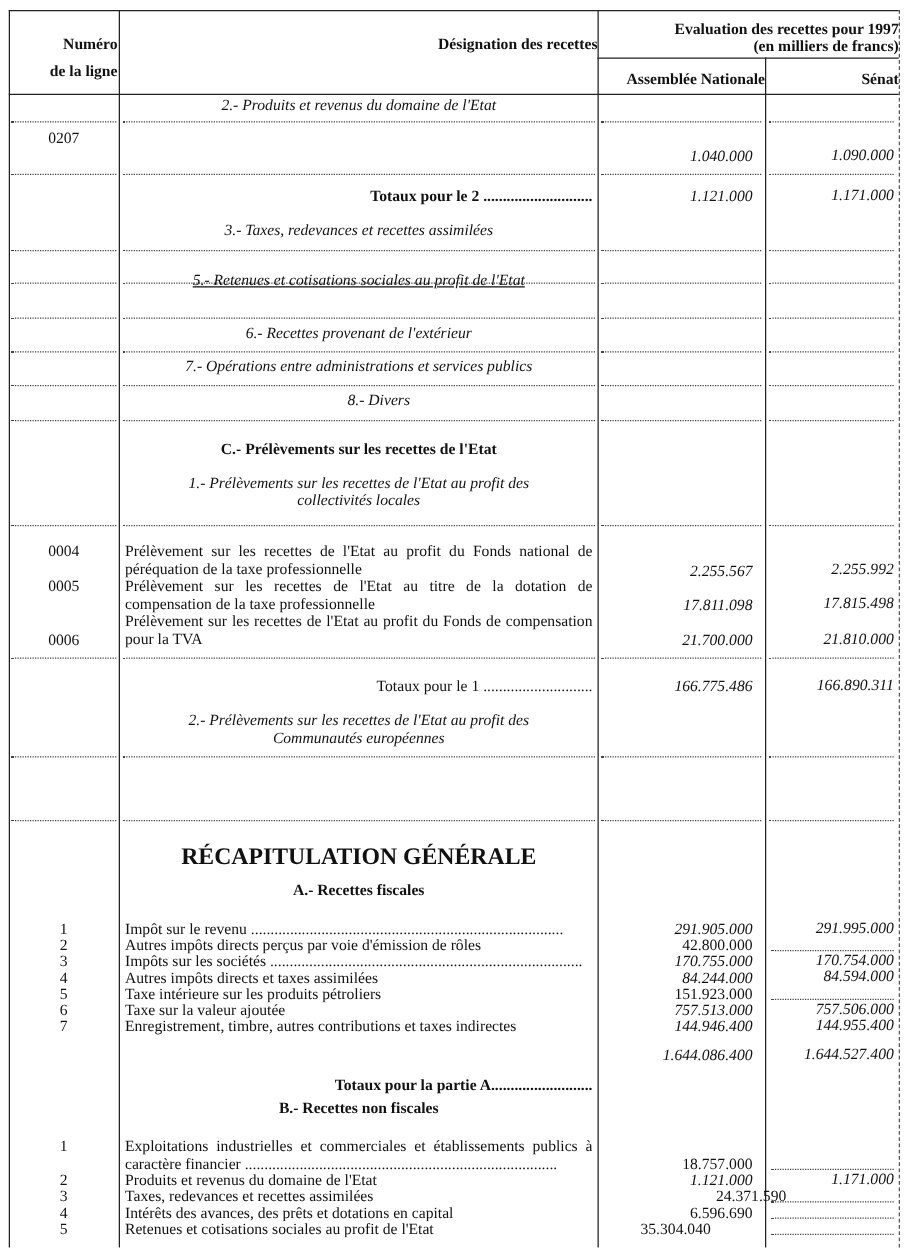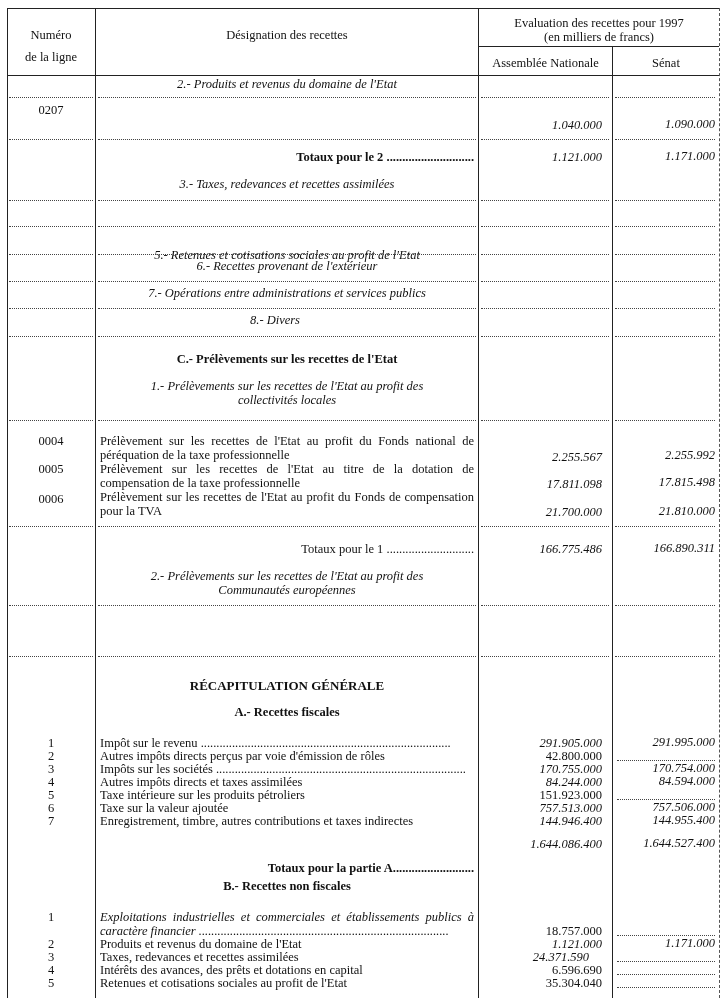--- a/index.html
+++ b/index.html
@@ -4,21 +4,21 @@
 <style>
   html, body { margin:0; padding:0; background:#ffffff; }
   body { width:726px; height:1006px; position:relative; overflow:hidden;
          font-family:"Liberation Serif", serif; color:#111; font-size:12.5px; }
   .page { position:absolute; left:0; top:0; width:726px; height:1006px; }
   
   .vline { position:absolute; width:0; border-left:1.3px solid #222; }
   .hline { position:absolute; height:0; border-top:1.3px solid #222; }
   .dot { position:absolute; height:0; border-top:1.4px dotted #444; }
   .cell { position:absolute; white-space:nowrap; line-height:14px; }
-  .hdr { font-weight:normal; text-align:center; font-size:12.5px; }
+  .hdr { font-weight:bold; text-align:right; font-size:12.5px; }
   .num { text-align:center; }
   .it { font-style:italic; }
   .b { font-weight:bold; }
   .c { text-align:center; }
   .r { text-align:right; }
   .desc { text-align:justify; white-space:normal; }
 </style>
 </head>
 <body>
 
@@ -63,39 +63,39 @@
   <div class="dot" style="left:9px;top:200px;width:84px;"></div>
   <div class="dot" style="left:98px;top:200px;width:378px;"></div>
   <div class="dot" style="left:481px;top:200px;width:128px;"></div>
   <div class="dot" style="left:615px;top:200px;width:100px;"></div>
 
   <div class="dot" style="left:9px;top:226px;width:84px;"></div>
   <div class="dot" style="left:98px;top:226px;width:378px;"></div>
   <div class="dot" style="left:481px;top:226px;width:128px;"></div>
   <div class="dot" style="left:615px;top:226px;width:100px;"></div>
 
-  <div class="cell it c" style="left:96px;top:248px;width:382px;">5.- Retenues et cotisations sociales au profit de l'Etat</div>
+  <div class="cell it c" style="left:96px;top:217px;width:382px;text-decoration:underline;">5.- Retenues et cotisations sociales au profit de l'Etat</div>
   <div class="dot" style="left:9px;top:254px;width:84px;"></div>
   <div class="dot" style="left:98px;top:254px;width:378px;"></div>
   <div class="dot" style="left:481px;top:254px;width:128px;"></div>
   <div class="dot" style="left:615px;top:254px;width:100px;"></div>
 
   <div class="cell it c" style="left:96px;top:259px;width:382px;font-family:Liberation Serif, serif;">6.- Recettes provenant de l'extérieur</div>
   <div class="dot" style="left:9px;top:281px;width:84px;"></div>
   <div class="dot" style="left:98px;top:281px;width:378px;"></div>
   <div class="dot" style="left:481px;top:281px;width:128px;"></div>
   <div class="dot" style="left:615px;top:281px;width:100px;"></div>
 
   <div class="cell it c" style="left:96px;top:286px;width:382px;">7.- Opérations entre administrations et services publics</div>
   <div class="dot" style="left:9px;top:308px;width:84px;"></div>
   <div class="dot" style="left:98px;top:308px;width:378px;"></div>
   <div class="dot" style="left:481px;top:308px;width:128px;"></div>
   <div class="dot" style="left:615px;top:308px;width:100px;"></div>
 
-  <div class="cell it c" style="left:84px;top:313px;width:382px;font-family:Liberation Serif, serif;">8.- Divers</div>
+  <div class="cell it c" style="left:112px;top:313px;width:382px;font-family:Liberation Serif, serif;">8.- Divers</div>
   <div class="dot" style="left:9px;top:336px;width:84px;"></div>
   <div class="dot" style="left:98px;top:336px;width:378px;"></div>
   <div class="dot" style="left:481px;top:336px;width:128px;"></div>
   <div class="dot" style="left:615px;top:336px;width:100px;"></div>
 
   <div class="cell b c" style="left:96px;top:352px;width:382px;">C.- Prélèvements sur les recettes de l'Etat</div>
   <div class="cell it c desc" style="left:130px;top:379px;width:314px;text-align:center;">1.- Prélèvements sur les recettes de l'Etat au profit des collectivités locales</div>
   <div class="dot" style="left:9px;top:420px;width:84px;"></div>
   <div class="dot" style="left:98px;top:420px;width:378px;"></div>
   <div class="dot" style="left:481px;top:420px;width:128px;"></div>
@@ -104,21 +104,21 @@
   <div class="cell num" style="left:8px;top:434px;width:86px;">0004</div>
   <div class="cell desc" style="left:100px;top:434px;width:374px;">Prélèvement sur les recettes de l'Etat au profit du Fonds national de péréquation de la taxe professionnelle</div>
   <div class="cell it r" style="left:479px;top:450px;width:123px;">2.255.567</div>
   <div class="cell it r" style="left:613px;top:448px;width:102px;">2.255.992</div>
 
   <div class="cell num" style="left:8px;top:462px;width:86px;">0005</div>
   <div class="cell desc" style="left:100px;top:462px;width:374px;">Prélèvement sur les recettes de l'Etat au titre de la dotation de compensation de la taxe professionnelle</div>
   <div class="cell it r" style="left:479px;top:477px;width:123px;">17.811.098</div>
   <div class="cell it r" style="left:613px;top:475px;width:102px;">17.815.498</div>
 
-  <div class="cell num" style="left:8px;top:492px;width:86px;">0006</div>
+  <div class="cell num" style="left:8px;top:505px;width:86px;">0006</div>
   <div class="cell desc" style="left:100px;top:490px;width:374px;">Prélèvement sur les recettes de l'Etat au profit du Fonds de compensation pour la TVA</div>
   <div class="cell it r" style="left:479px;top:505px;width:123px;">21.700.000</div>
   <div class="cell it r" style="left:613px;top:504px;width:102px;">21.810.000</div>
   <div class="dot" style="left:9px;top:526px;width:84px;"></div>
   <div class="dot" style="left:98px;top:526px;width:378px;"></div>
   <div class="dot" style="left:481px;top:526px;width:128px;"></div>
   <div class="dot" style="left:615px;top:526px;width:100px;"></div>
 
   <div class="cell r" style="left:98px;top:542px;width:376px;"><span>Totaux pour le 1</span> ............................</div>
   <div class="cell it r" style="left:479px;top:542px;width:123px;">166.775.486</div>
@@ -128,21 +128,21 @@
   <div class="dot" style="left:9px;top:605px;width:84px;"></div>
   <div class="dot" style="left:98px;top:605px;width:378px;"></div>
   <div class="dot" style="left:481px;top:605px;width:128px;"></div>
   <div class="dot" style="left:615px;top:605px;width:100px;"></div>
 
   <div class="dot" style="left:9px;top:656px;width:84px;"></div>
   <div class="dot" style="left:98px;top:656px;width:378px;"></div>
   <div class="dot" style="left:481px;top:656px;width:128px;"></div>
   <div class="dot" style="left:615px;top:656px;width:100px;"></div>
 
-  <div class="cell b c" style="left:96px;top:679px;width:382px;font-size:13px;">RÉCAPITULATION GÉNÉRALE</div>
+  <div class="cell b c" style="left:96px;top:679px;width:382px;font-size:19px;">RÉCAPITULATION GÉNÉRALE</div>
   <div class="cell b c" style="left:96px;top:705px;width:382px;">A.- Recettes fiscales</div>
 
   <div id="recapA">
       <div class="cell num" style="left: 8px; top: 736px; width: 86px;">1</div>
       <div class="cell" style="left: 100px; top: 736px; width: 374px; white-space: normal; overflow: hidden; height: 14px;"><span>Impôt sur le revenu</span> ................................................................................</div>
       <div class="cell r it" style="left: 479px; top: 736px; width: 123px;">291.905.000</div>
       <div class="cell it r" style="left: 613px; top: 735px; width: 102px;">291.995.000</div>
       <div class="cell num" style="left: 8px; top: 749px; width: 86px;">2</div>
       <div class="cell" style="left: 100px; top: 749px; width: 374px; white-space: normal; overflow: hidden; height: 14px;"><span>Autres impôts directs perçus par voie d'émission de rôles</span> ................................................................................</div>
       <div class="cell r" style="left: 479px; top: 749px; width: 123px;">42.800.000</div>
@@ -170,34 +170,34 @@
     </div>
 
   <div class="cell b r" style="left:98px;top:818px;width:376px;margin-top:43px;"><span>Totaux pour la partie A</span>..........................</div>
   <div class="cell it r" style="left:479px;top:837px;width:123px;">1.644.086.400</div>
   <div class="cell it r" style="left:613px;top:836px;width:102px;">1.644.527.400</div>
 
   <div class="cell b c" style="left:96px;top:879px;width:382px;">B.- Recettes non fiscales</div>
 
   <div id="recapB">
       <div class="cell num" style="left: 8px; top: 910px; width: 86px;">1</div>
-      <div class="cell" style="left: 100px; top: 910px; width: 374px; white-space: normal; overflow: hidden; height: 28px; text-align: justify; font-style: italic;"><span>Exploitations industrielles et commerciales et établissements publics à caractère financier</span> ................................................................................</div>
+      <div class="cell" style="left: 100px; top: 910px; width: 374px; white-space: normal; overflow: hidden; height: 28px; text-align: justify;"><span>Exploitations industrielles et commerciales et établissements publics à caractère financier</span> ................................................................................</div>
       <div class="cell r" style="left: 479px; top: 924px; width: 123px;">18.757.000</div>
       <div class="dot" style="left: 617px; top: 935px; width: 98px;"></div>
       <div class="cell num" style="left: 8px; top: 937px; width: 86px;">2</div>
       <div class="cell" style="left: 100px; top: 937px; width: 374px; white-space: normal; overflow: hidden; height: 14px;"><span>Produits et revenus du domaine de l'Etat</span> ................................................................................</div>
       <div class="cell r it" style="left: 479px; top: 937px; width: 123px;">1.121.000</div>
       <div class="cell it r" style="left: 613px; top: 936px; width: 102px;">1.171.000</div>
       <div class="cell num" style="left: 8px; top: 950px; width: 86px;">3</div>
       <div class="cell" style="left: 100px; top: 950px; width: 374px; white-space: normal; overflow: hidden; height: 14px;"><span>Taxes, redevances et recettes assimilées</span> ................................................................................</div>
-      <div class="cell r" style="left: 466px; top: 950px; width: 123px; font-style: italic;">24.371.590</div>
+      <div class="cell r" style="left: 506px; top: 950px; width: 123px;">24.371.590</div>
       <div class="dot" style="left: 617px; top: 961px; width: 98px;"></div>
       <div class="cell num" style="left: 8px; top: 963px; width: 86px;">4</div>
       <div class="cell" style="left: 100px; top: 963px; width: 374px; white-space: normal; overflow: hidden; height: 14px;"><span>Intérêts des avances, des prêts et dotations en capital</span> ................................................................................</div>
       <div class="cell r" style="left: 479px; top: 963px; width: 123px;">6.596.690</div>
       <div class="dot" style="left: 617px; top: 974px; width: 98px;"></div>
       <div class="cell num" style="left: 8px; top: 976px; width: 86px;">5</div>
       <div class="cell" style="left: 100px; top: 976px; width: 374px; white-space: normal; overflow: hidden; height: 14px;"><span>Retenues et cotisations sociales au profit de l'Etat</span> ................................................................................</div>
-      <div class="cell r" style="left: 479px; top: 976px; width: 123px;">35.304.040</div>
+      <div class="cell r" style="left: 479px; top: 976px; width: 123px; text-align: center;">35.304.040</div>
       <div class="dot" style="left: 617px; top: 987px; width: 98px;"></div>
     </div>
 
 </div>
 
 </body></html>

